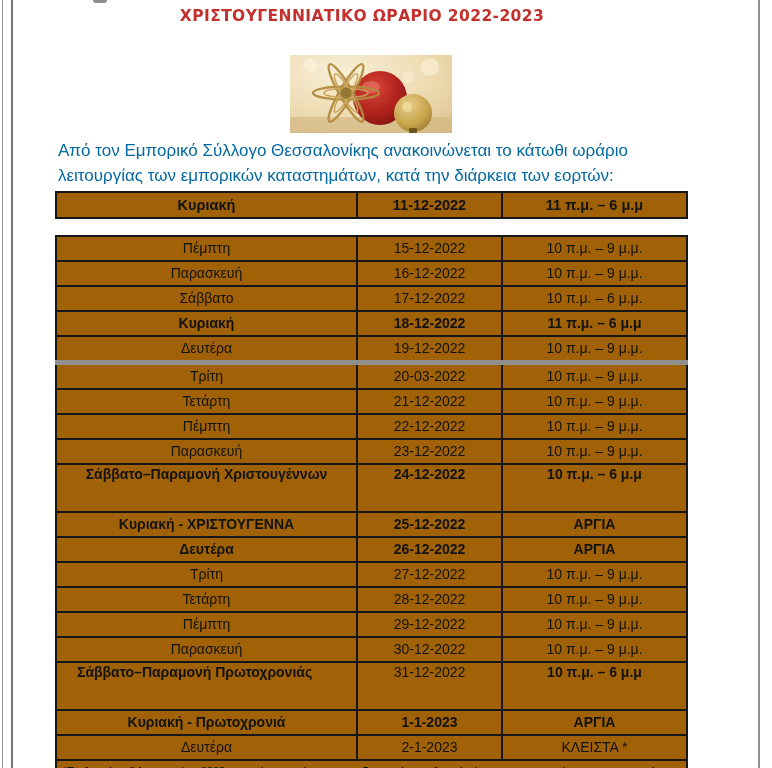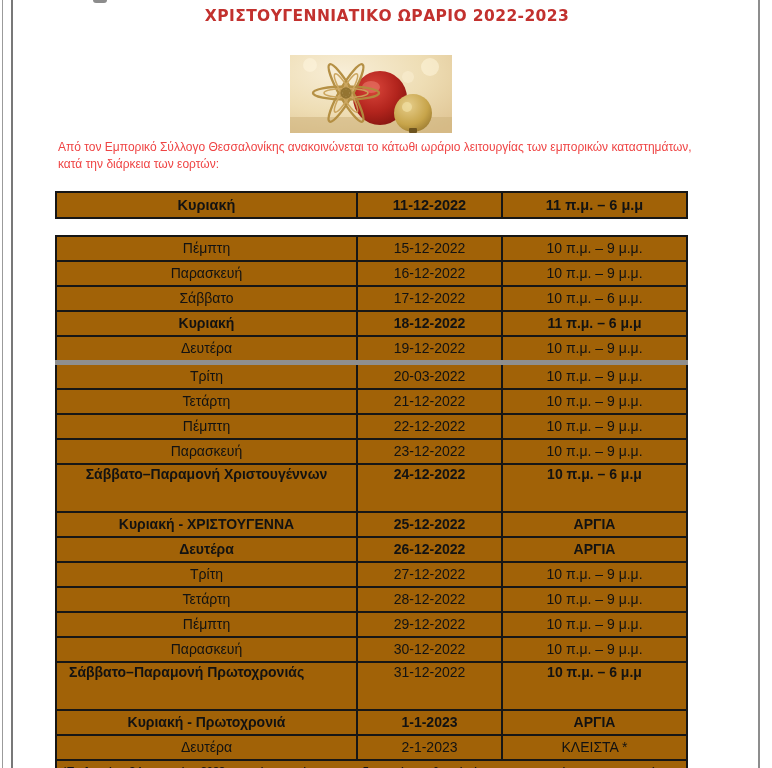--- a/index.html
+++ b/index.html
@@ -12,44 +12,43 @@
   .vline{position:absolute;top:0;bottom:0;}
   .vline.outer-left{left:2px;width:1px;background:#9b9b9b;}
   .vline.inner-left{left:11px;width:2px;background:#787878;}
   .vline.right{left:758px;width:2px;background:#8d8d8d;}
   .logo-fragment{position:absolute;left:93px;top:0;width:14px;height:3px;background:#6f6f6f;border-radius:0 0 3px 3px;opacity:.8;}
 
   .doc-title{
     position:absolute;top:7px;left:0;width:724px;text-align:center;
     font-family:"DejaVu Sans",sans-serif;font-weight:bold;font-size:15.5px;letter-spacing:.4px;
     color:#c2312e;
-    margin-left:25px;
   }
 
   .hero{position:absolute;left:290px;top:55px;width:162px;height:78px;}
   .hero svg{display:block;}
 
   .intro{
     position:absolute;left:58px;top:139px;width:648px;
-    font-size:12px;line-height:1.45;color:#ef4444;
+    font-size:17px;line-height:1.45;color:#0369a1;
   }
 
   table{border-collapse:collapse;table-layout:fixed;background:#a16207;}
   .t1{position:absolute;left:55px;top:191px;width:631px;}
   .t2{position:absolute;left:55px;top:235px;width:631px;}
   td{
     border:2px solid #161616;
     text-align:center;vertical-align:middle;
     font-size:14px;color:#121212;
     padding:1px 3px;height:21px;line-height:1.25;
     overflow:hidden;white-space:normal;
   }
   .t1 td{height:22px;font-size:14.5px;}
   td.b{font-weight:bold;}
-  td.left{text-align:left;padding-left:12px;}
+  td.left{text-align:left;padding-left:20px;}
   tr.tall td{height:44px;vertical-align:top;}
   tr.divider-below td{border-bottom:5px solid #8f8f8f;}
   tr.footnote-row td{
     text-align:left;font-weight:bold;font-size:11px;line-height:1.5;
     height:auto;padding:2px 6px 4px 6px;text-align:justify;
   }
 </style>
 </head>
 <body>
 

